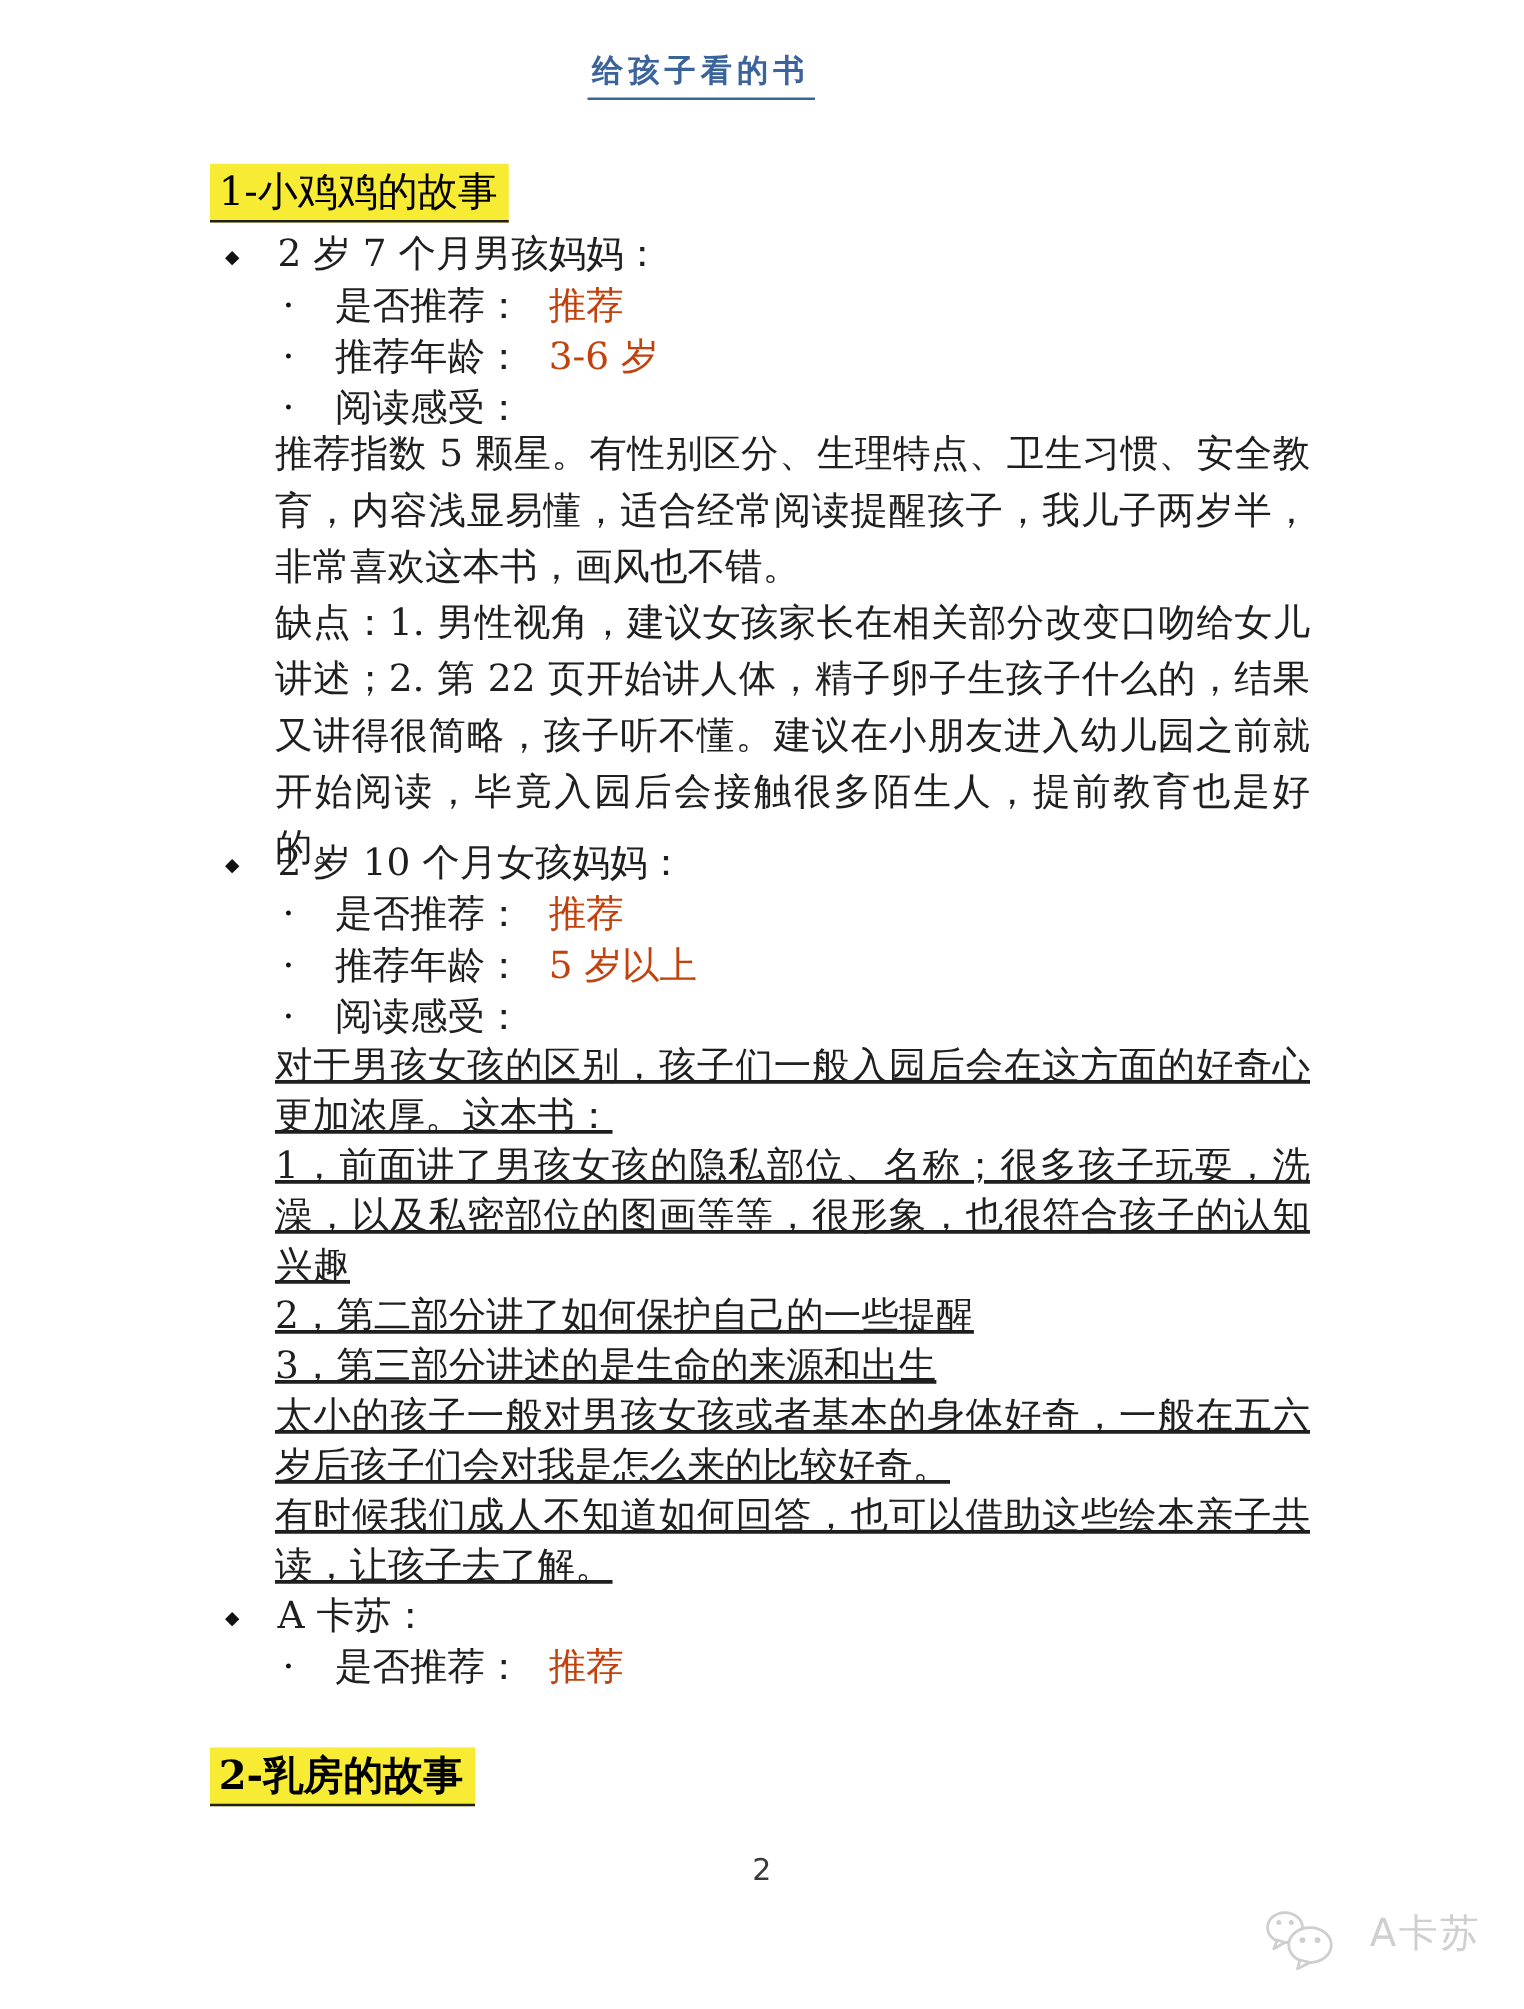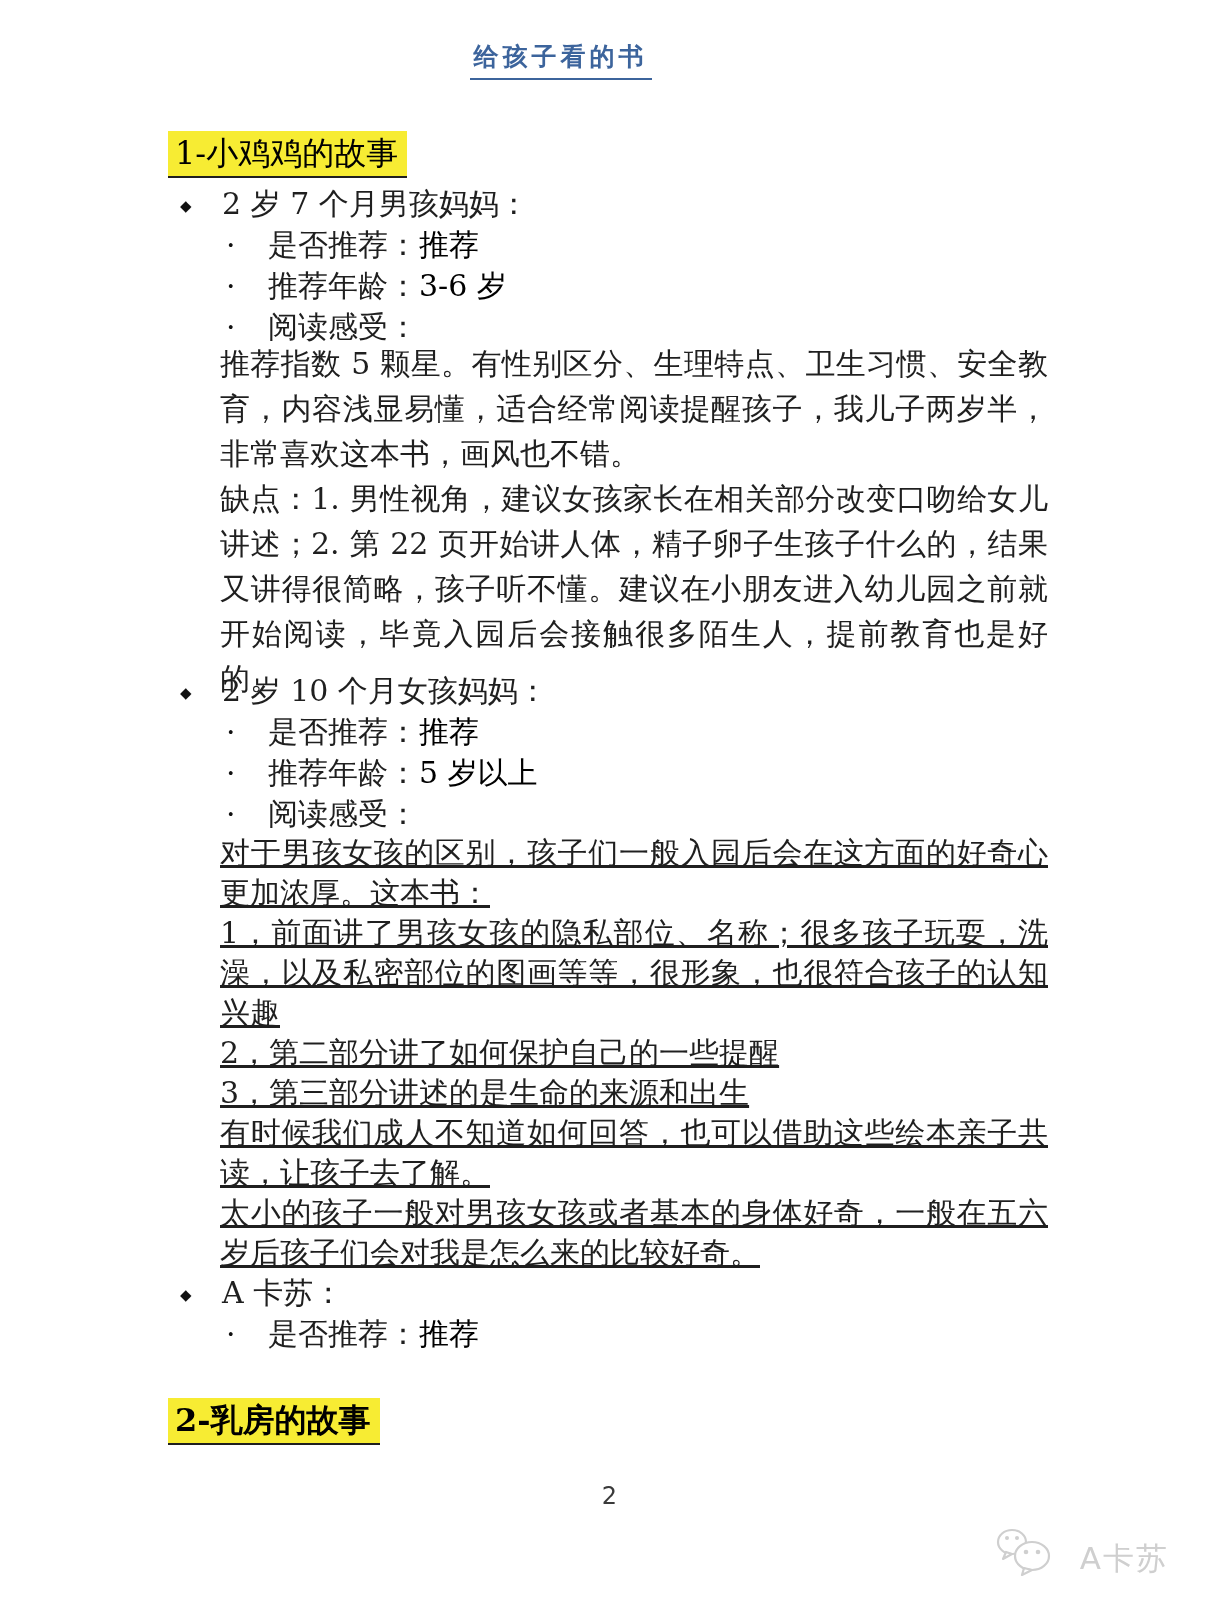--- a/index.html
+++ b/index.html
@@ -19,33 +19,33 @@
     display:inline-block;background:#f7ec33;font-size:32px;line-height:42px;
     padding:1px 9px 2px 7px;border-bottom:2.5px solid #1f1f1f;color:#000000;
   }
   .h1{top:131px;}
   .h2{top:1398px;font-weight:bold;}
   
   .l1{position:absolute;left:180px;font-size:30px;line-height:41px;white-space:nowrap;}
   .l1 .m1{display:inline-block;width:42px;font-size:15px;vertical-align:3px;color:#111;}
   .l2{position:absolute;left:226px;font-size:30px;line-height:41px;white-space:nowrap;}
   .l2 .m2{display:inline-block;width:42px;font-size:30px;color:#111;}
-  .red{color:#000000;margin-left:1px;}
+  .red{color:#c2410c;margin-left:21px;}
   
   .paras{position:absolute;left:220px;width:828px;}
   .paras p{margin:0;font-size:30px;text-align:justify;}
   .paras-a p{line-height:45px;}
   .paras-b p{line-height:40px;text-decoration:underline;}
   
   .page-num{
     position:absolute;top:1482px;left:0;width:1219px;text-align:center;
     font-size:24px;color:#3a3a3a;font-family:"DejaVu Sans","Liberation Sans",sans-serif;
   }
   .watermark{
-    position:absolute;top:1526px;right:50px;display:flex;align-items:flex-end;gap:24px;
+    position:absolute;top:1526px;right:34px;display:flex;align-items:flex-start;gap:24px;
     color:#cfcfcf;
   }
   .watermark .wm-label{
     font-size:31px;letter-spacing:2px;color:#cfcfcf;
     text-shadow:1px 1px 0 #ffffff;
     font-family:"DejaVu Sans","Liberation Sans",sans-serif;
   }
 </style>
 </head>
 <body>
@@ -87,22 +87,22 @@
     <span class="m2">·</span><span>推荐年龄：</span><span class="red">5 岁以上</span>
   </div>
   <div class="l2" style="top:793px">
     <span class="m2">·</span><span>阅读感受：</span><span class="red"></span>
   </div>
   <div class="paras paras-b" style="top:833px">
     <p>对于男孩女孩的区别，孩子们一般入园后会在这方面的好奇心更加浓厚。这本书：</p>
     <p>1，前面讲了男孩女孩的隐私部位、名称；很多孩子玩耍，洗澡，以及私密部位的图画等等，很形象，也很符合孩子的认知兴趣</p>
     <p>2，第二部分讲了如何保护自己的一些提醒</p>
     <p>3，第三部分讲述的是生命的来源和出生</p>
+    <p>太小的孩子一般对男孩女孩或者基本的身体好奇，一般在五六岁后孩子们会对我是怎么来的比较好奇。</p>
     <p>有时候我们成人不知道如何回答，也可以借助这些绘本亲子共读，让孩子去了解。</p>
-    <p>太小的孩子一般对男孩女孩或者基本的身体好奇，一般在五六岁后孩子们会对我是怎么来的比较好奇。</p>
   </div>
 
   <div class="l1" style="top:1272px">
     <span class="m1">◆</span><span>A 卡苏：</span>
   </div>
   <div class="l2" style="top:1313px">
     <span class="m2">·</span><span>是否推荐：</span><span class="red">推荐</span>
   </div>
 
   <div class="sec-heading h2">

